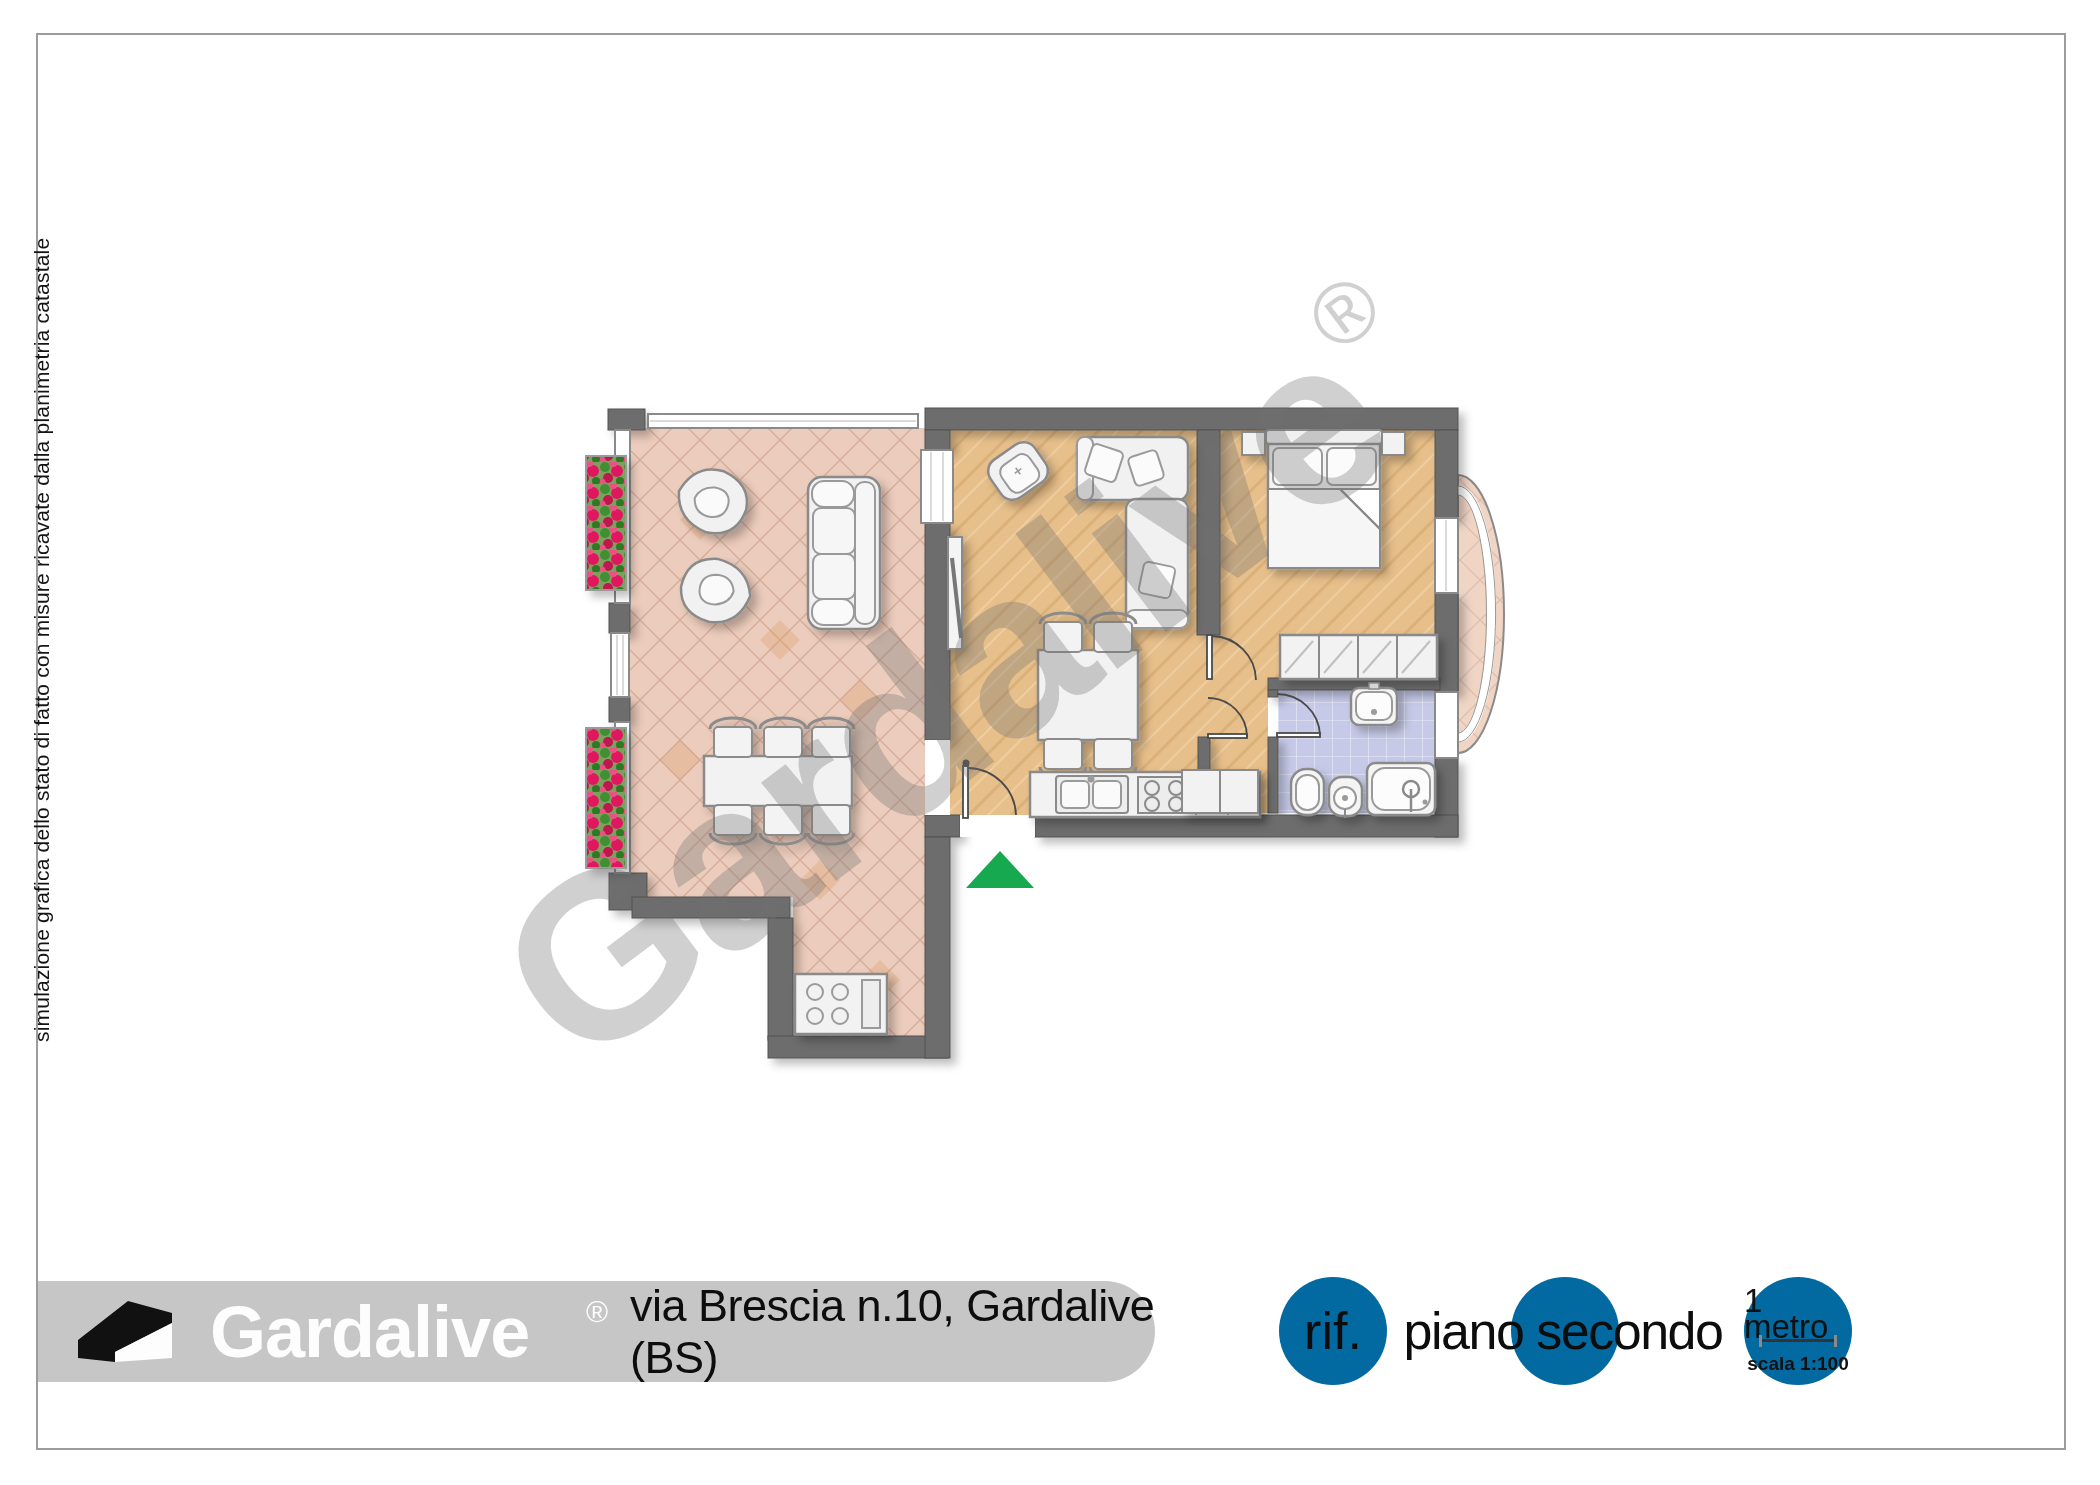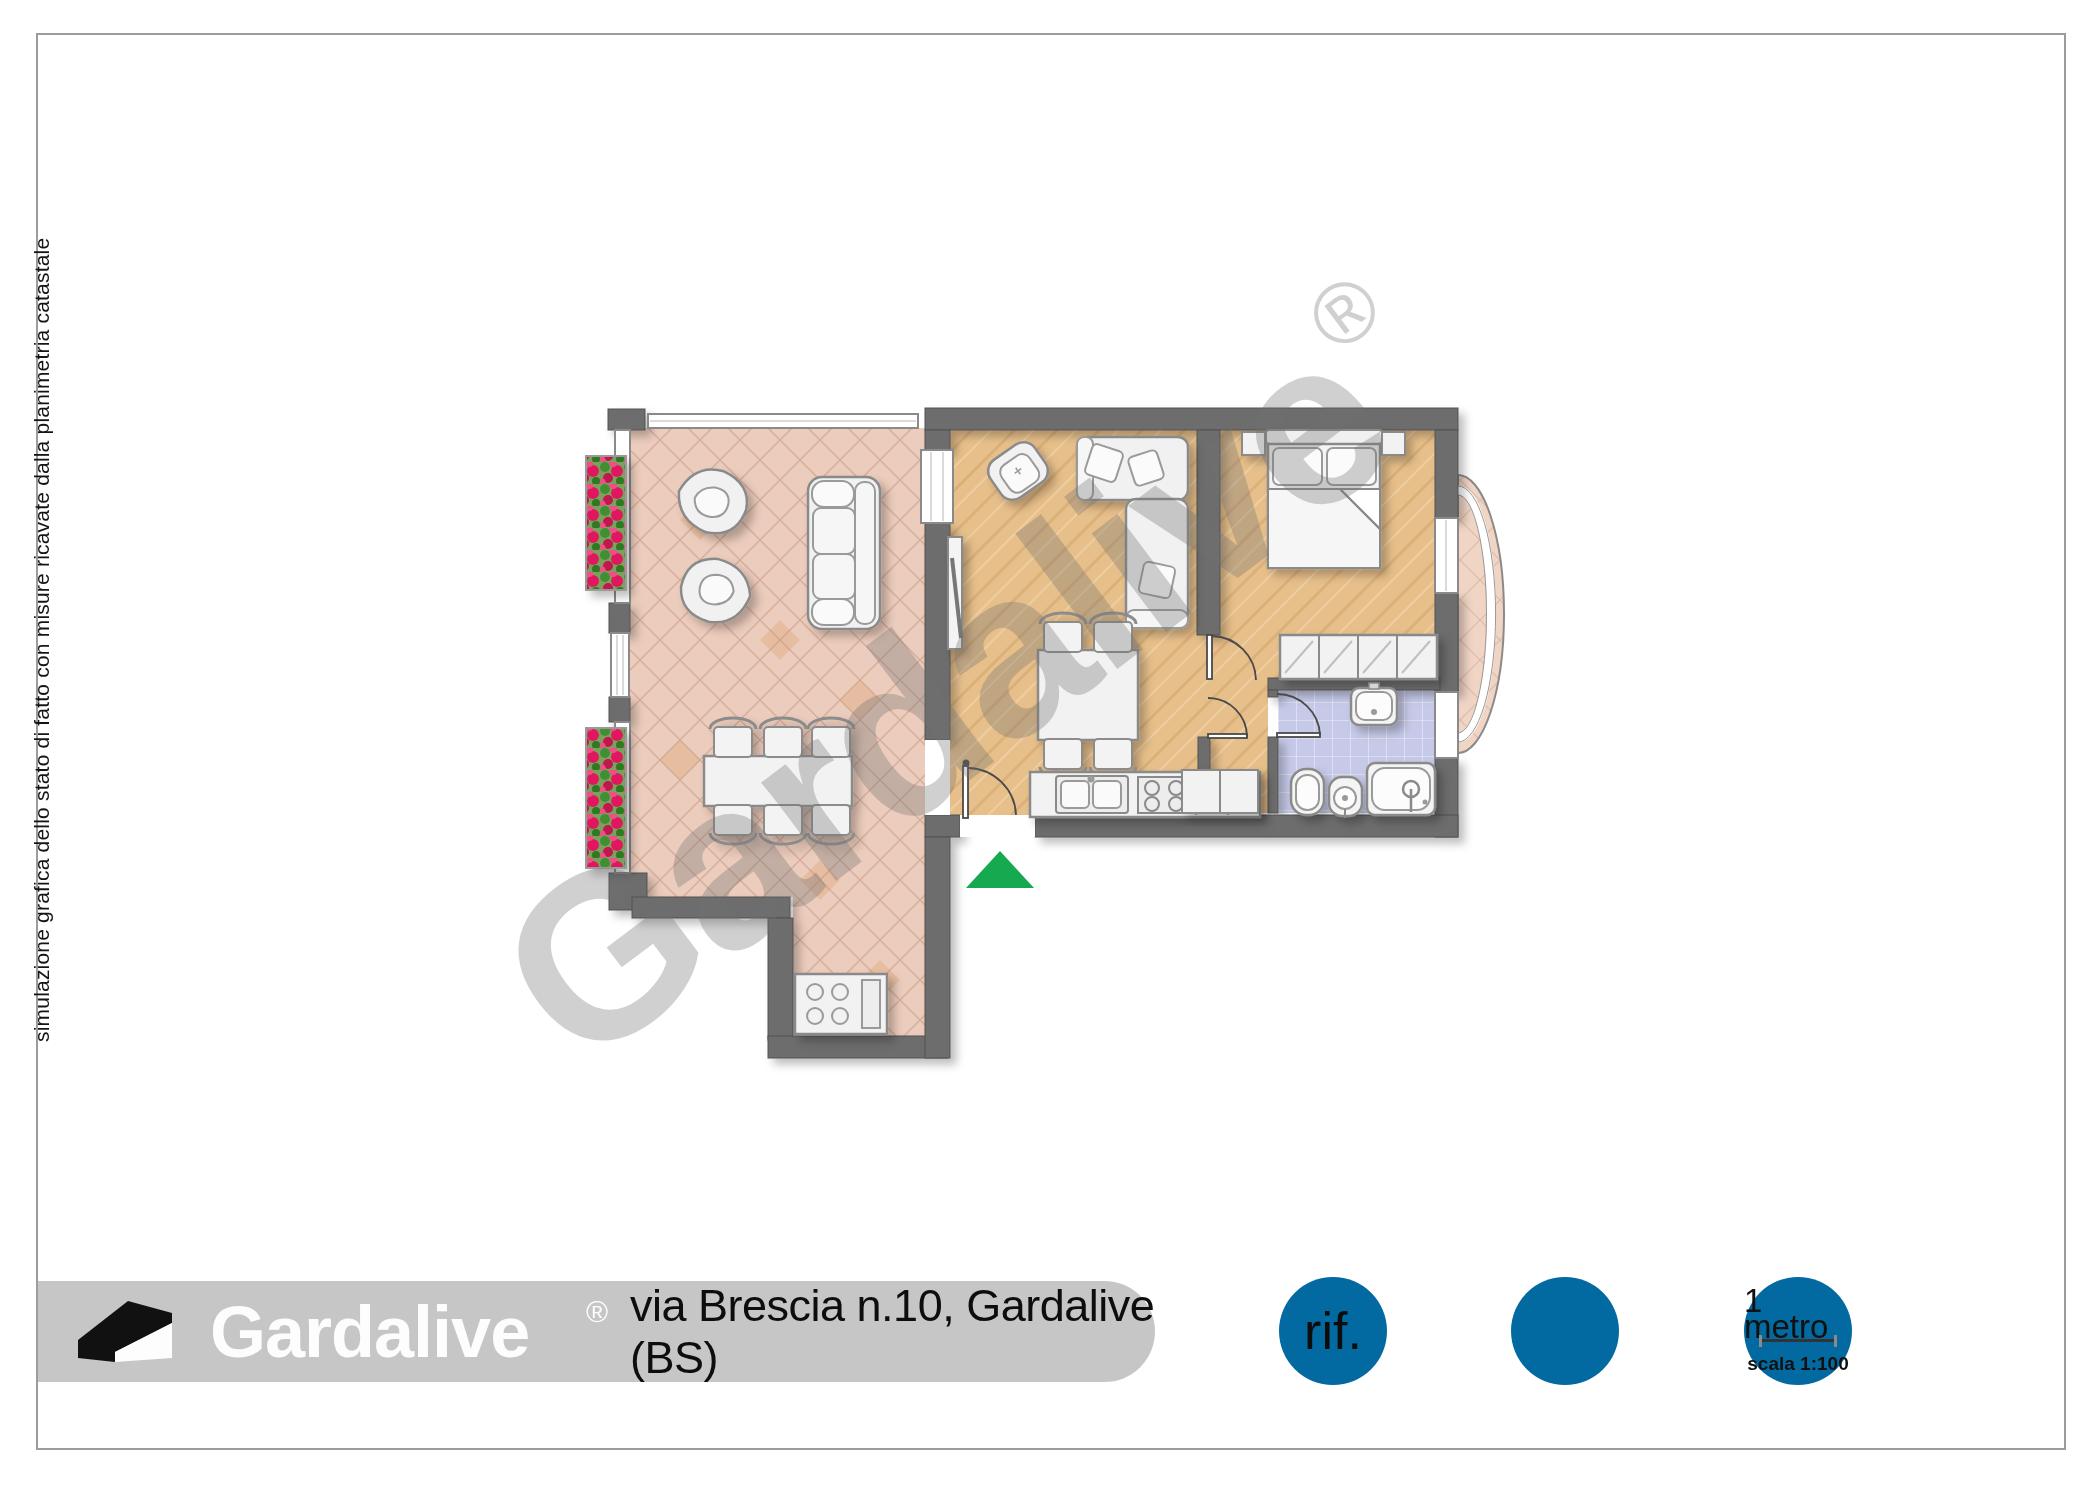--- a/index.html
+++ b/index.html
@@ -321,19 +321,20 @@
     </svg>
     <span class="brand">Gardalive</span>
     <span class="brand-reg">®</span>
     <span class="address">via Brescia n.10, Gardalive (BS)</span>
   </div>
 
   <div class="circle ref">
     <span>rif.</span>
   </div>
   <div class="circle mid"></div>
+  <div class="floor-label">piano secondo</div>
 
   <div class="circle scale">
     <div class="scale-top">1 metro</div>
     <div class="scale-bar"></div>
     <div class="scale-bottom">scala 1:100</div>
   </div>
 </div>
 
 </body></html>

